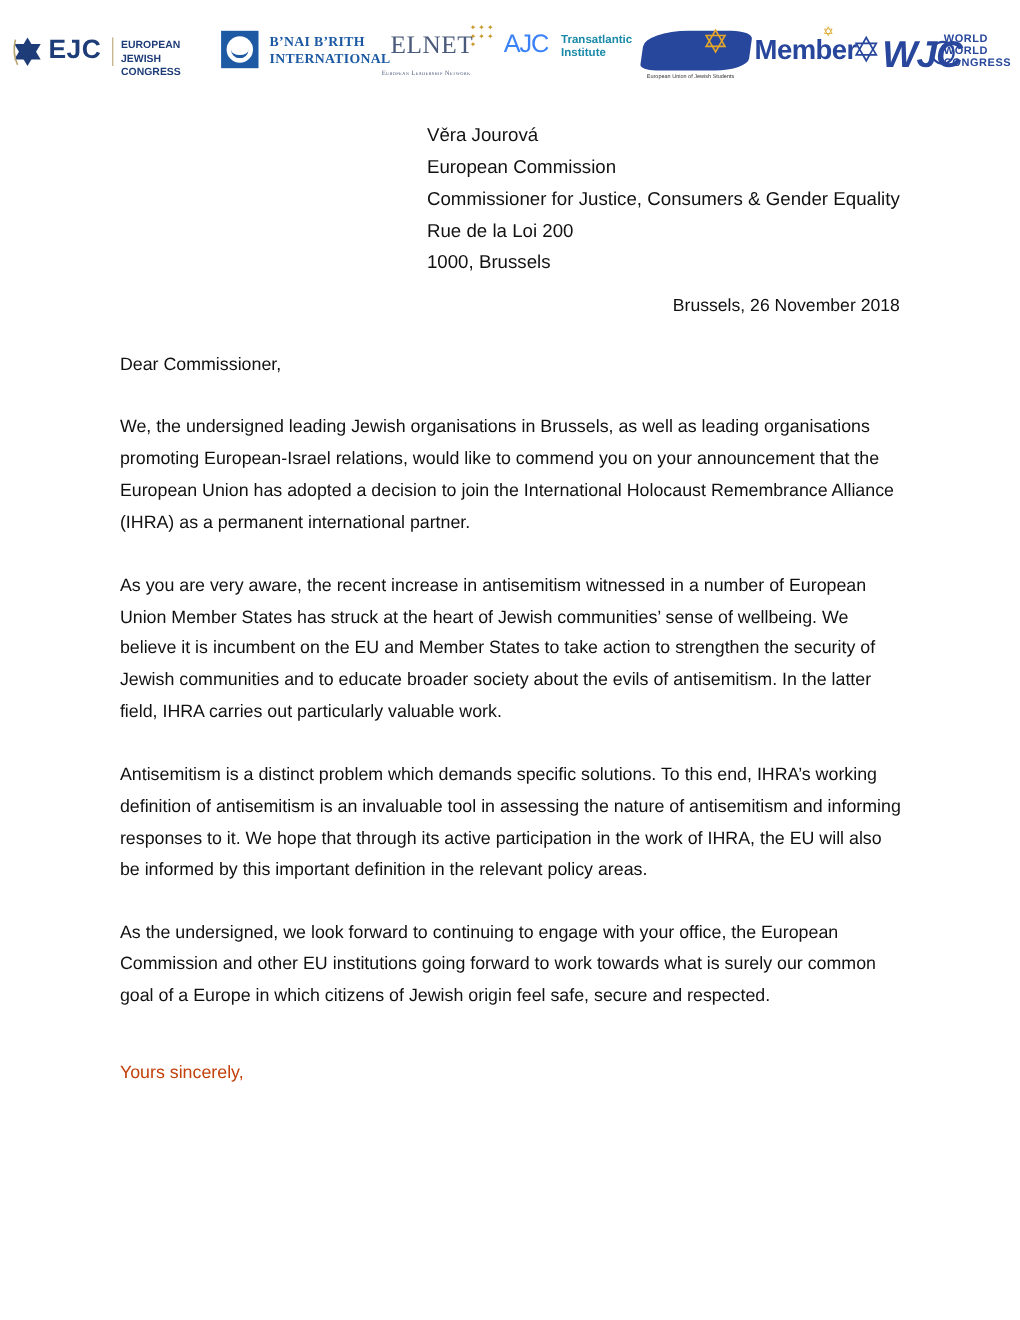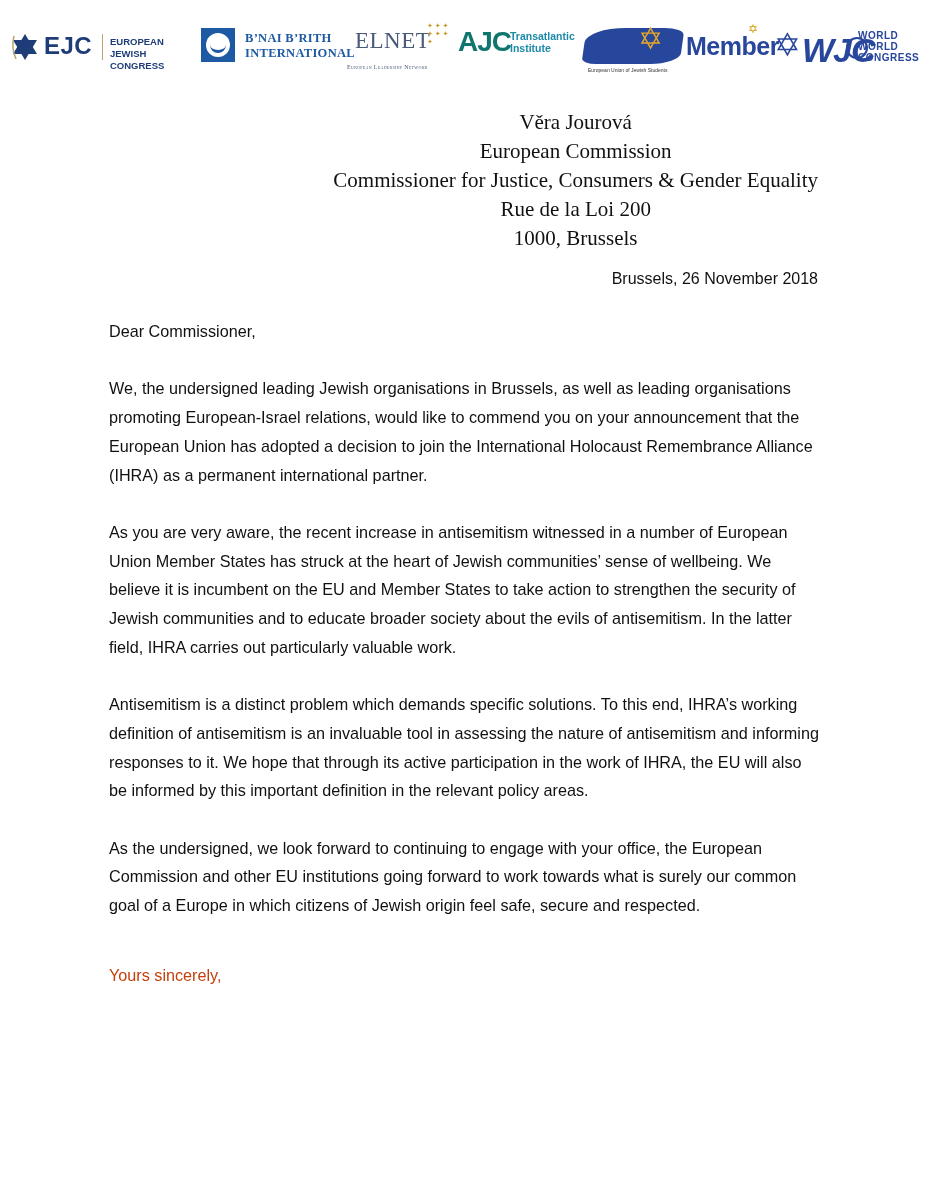--- a/index.html
+++ b/index.html
@@ -19,39 +19,39 @@
   .bbi .box .circ { position: absolute; left: 5px; top: 5px; width: 24px; height: 24px; border-radius: 50%; background: #fff; }
   .bbi .box .men { position: absolute; left: 9px; top: 10px; width: 16px; height: 12px; border-bottom: 3px solid #1d5aa3; border-radius: 0 0 8px 8px; }
   .bbi .name { position: absolute; left: 44px; top: 3px; font-family: "Liberation Serif", serif; font-weight: bold; font-size: 12.5px; color: #1d5aa3; line-height: 15px; letter-spacing: 0.3px; }
   
   .elnet { left: 345px; top: 2px; width: 110px; height: 60px; }
   .elnet .abbr { position: absolute; left: 10px; top: 8px; font-family: "Liberation Serif", serif; font-size: 23px; color: #4a5a7a; letter-spacing: 0.5px; }
   .elnet .stars { position: absolute; left: 82px; top: 2px; font-size: 7px; color: #c99a2a; line-height: 8px; width: 24px; }
   .elnet .sub { position: absolute; left: 2px; top: 44px; font-family: "Liberation Serif", serif; font-size: 6px; color: #4a5a7a; letter-spacing: 0.3px; font-variant: small-caps; }
   
   .ajc { left: 458px; top: 8px; width: 125px; height: 40px; }
-  .ajc .abbr { position: absolute; left: 0; top: 0; font-weight: bold; font-size: 28px; color: #0f766e; letter-spacing: -1px; }
+  .ajc .abbr { position: absolute; left: 0; top: 0; font-weight: normal; font-size: 23px; color: #3b82f6; letter-spacing: -1px; }
   .ajc .name { position: absolute; left: 52px; top: 4px; font-weight: bold; font-size: 10.5px; color: #1a8aa8; line-height: 12px; }
   
   .eujs { left: 584px; top: 4px; width: 100px; height: 56px; }
   .eujs .brush { position: absolute; left: 0; top: 6px; width: 98px; height: 36px; background: #27479c; border-radius: 40% 20% 30% 15%; transform: skewX(-8deg); }
   .eujs .david { position: absolute; left: 54px; top: 2px; font-size: 30px; color: #e3a52a; line-height: 30px; }
   .eujs .sub { position: absolute; left: 4px; top: 45px; font-size: 5px; color: #333; }
   
   .ccojb { left: 686px; top: 8px; width: 86px; height: 40px; }
   .ccojb .abbr { position: absolute; left: 0; top: 6px; font-weight: bold; font-size: 25px; color: #28479c; letter-spacing: -0.5px; }
   .ccojb .tinystar { position: absolute; left: 62px; top: -4px; font-size: 12px; color: #d9a21e; }
   
   .wjc { left: 774px; top: 8px; width: 150px; height: 40px; }
   .wjc .star { position: absolute; left: 0; top: 2px; font-size: 32px; color: #28479c; line-height: 34px; }
   .wjc .abbr { position: absolute; left: 28px; top: 5px; font-weight: bold; font-size: 34px; color: #28479c; font-style: italic; letter-spacing: -1px; }
   .wjc .globe { position: absolute; left: 72px; top: 11px; width: 18px; height: 18px; border: 2px solid #28479c; border-radius: 50%; }
   .wjc .name { position: absolute; left: 84px; top: 4px; font-weight: bold; font-size: 10px; color: #28479c; line-height: 11px; letter-spacing: 0.5px; }
 
-  .addr { position: absolute; right: 109px; top: 108px; text-align: center; font-size: 21px; line-height: 29px; color: #111; font-family: Liberation Serif, serif; }
+  .addr { position: absolute; right: 109px; top: 108px; text-align: left; font-size: 17px; line-height: 29px; color: #111; }
   .date { position: absolute; right: 109px; top: 270px; text-align: right; font-size: 16px; color: #111; }
   .body { position: absolute; left: 109px; top: 317px; width: 712px; font-size: 16.2px; line-height: 28.7px; color: #111; }
   .body p { margin: 0 0 28.7px 0; }
   .closing { position: absolute; left: 109px; top: 966px; font-size: 16.2px; color: #c2410c; }
 </style>
 </head>
 <body>
 
 <div class="logos">
   <div class="logo ejc">

